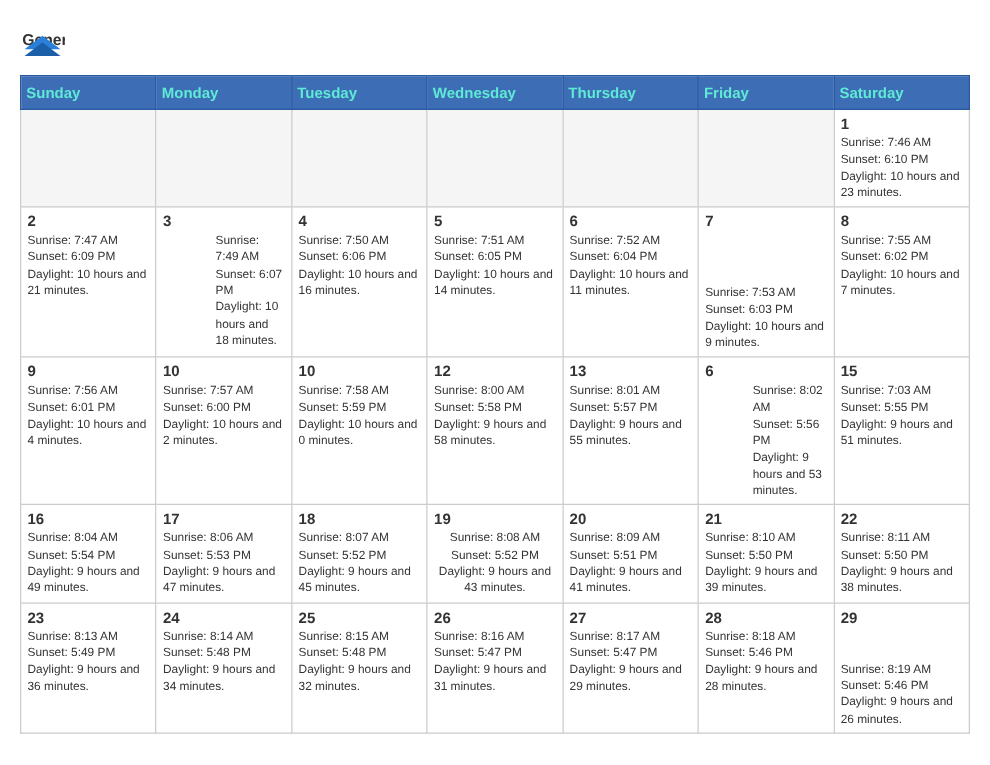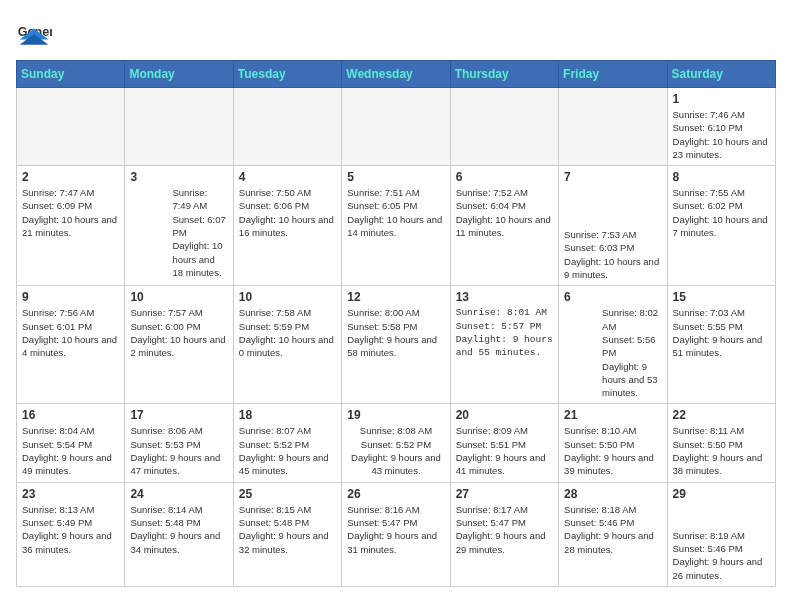--- a/index.html
+++ b/index.html
@@ -199,21 +199,21 @@
 Daylight: 10 hours and 0 minutes.</div>
         </td>
         <td>
           <span class="day-number">12</span>
           <div class="day-info" style="white-space: pre-line;">Sunrise: 8:00 AM
 Sunset: 5:58 PM
 Daylight: 9 hours and 58 minutes.</div>
         </td>
         <td>
           <span class="day-number">13</span>
-          <div class="day-info" style="white-space: pre-line; font-family: Liberation Mono, monospace;">Sunrise: 8:01 AM
+          <div class="day-info" style="white-space: pre-line;">Sunrise: 8:01 AM
 Sunset: 5:57 PM
 Daylight: 9 hours and 55 minutes.</div>
         </td>
         <td>
           <span class="day-number">6</span>
           <div class="day-info" style="white-space: pre-line; margin-left: 38px;">Sunrise: 8:02 AM
 Sunset: 5:56 PM
 Daylight: 9 hours and 53 minutes.</div>
         </td>
         <td>

